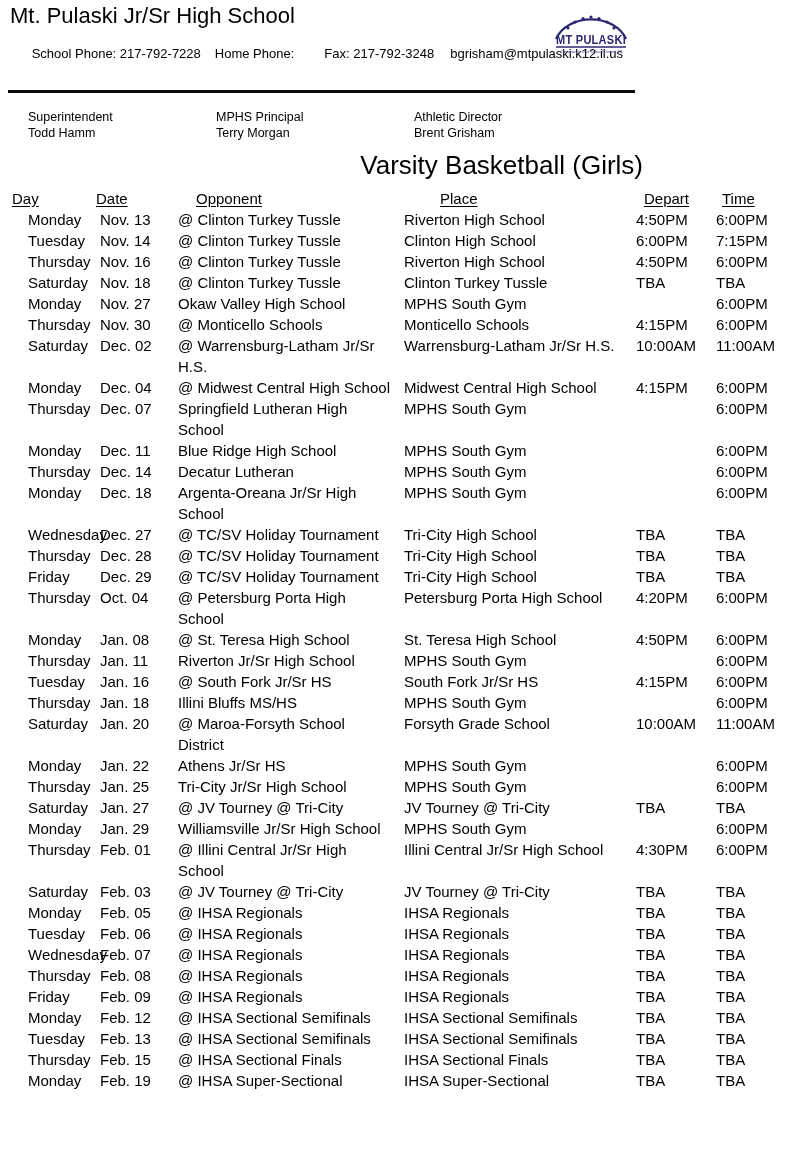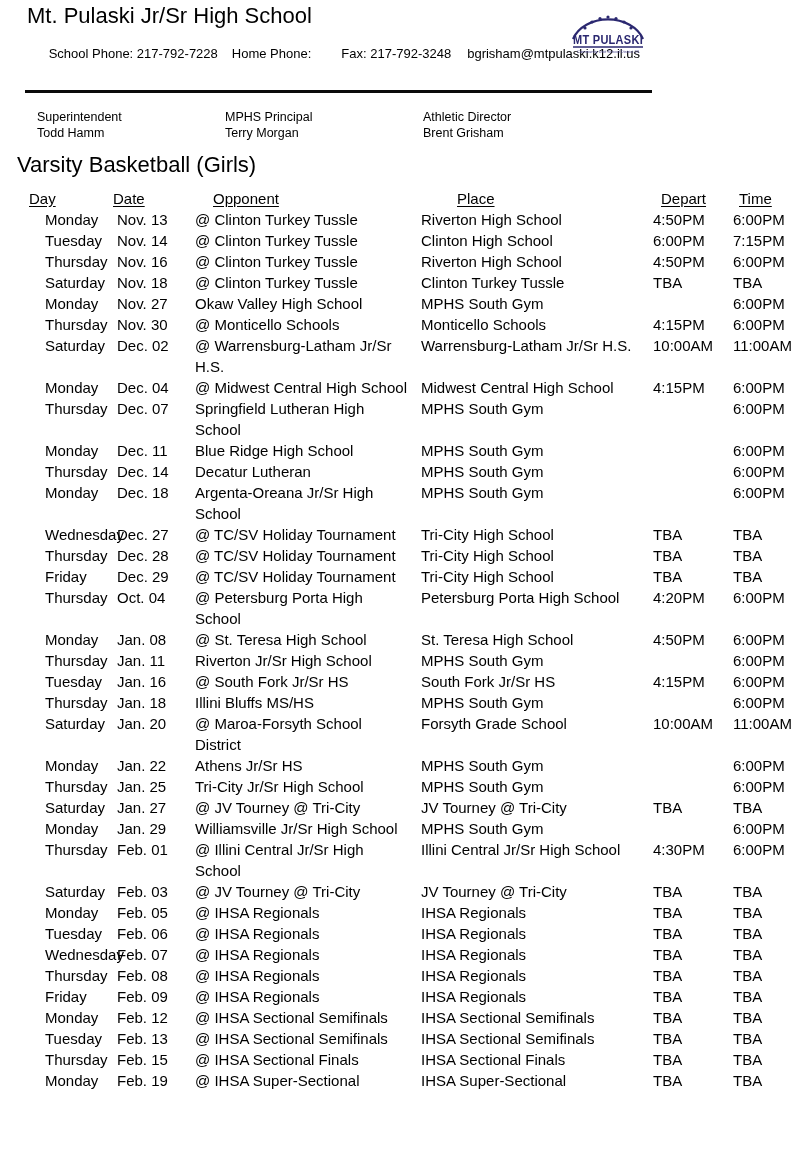--- a/index.html
+++ b/index.html
@@ -4,45 +4,45 @@
 <style>
   * { margin: 0; padding: 0; box-sizing: border-box; }
   html, body { background: #ffffff; }
   body {
     width: 800px; height: 1155px;
     font-family: "Liberation Sans", sans-serif;
     color: #000;
     overflow: hidden;
     position: relative;
   }
-  .page { width: 643px; height: 1155px; position: relative; margin-left: 17px; }
+  .page { width: 643px; height: 1155px; position: relative; }
 
   
   .header-top { padding: 3px 0 0 10px; position: relative; }
   .school-name { font-size: 22px; line-height: 25px; letter-spacing: 0; }
   .address-line { font-size: 12.5px; line-height: 17px; margin-top: 2px; white-space: pre; }
   .address-line span { margin-right: 20px; }
   .contact-line { font-size: 13px; line-height: 17px; white-space: pre; }
   .contact-line .c-item { margin-right: 14px; }
   .contact-line .c-home { margin-right: 30px; }
   .contact-line .c-fax { margin-right: 16px; }
 
   .logo { position: absolute; top: 6px; right: 12px; width: 80px; height: 48px; }
 
   .divider { height: 3px; background: #0a0a0a; margin: 11px 8px 0 8px; }
 
   
-  .staff-row { display: flex; padding-left: 20px; margin-top: 16px; font-size: 12.5px; line-height: 16px; }
+  .staff-row { display: flex; padding-left: 28px; margin-top: 16px; font-size: 12.5px; line-height: 16px; }
   .staff-col { flex: 0 0 auto; }
   .staff-col.c0 { width: 188px; }
   .staff-col.c1 { width: 198px; }
   .staff-col.c2 { width: 196px; }
 
   
-  .doc-title { text-align: left; margin-top: 10px; font-size: 22px; line-height: 28px; }
+  .doc-title { text-align: right; margin-top: 10px; font-size: 26px; line-height: 28px; }
 
   
   table.schedule { width: 800px; border-collapse: collapse; table-layout: fixed; margin-top: 9px; }
   .col-w-day { width: 96px; } .col-w-date { width: 82px; }
   .col-w-opp { width: 226px; } .col-w-place { width: 226px; }
   .col-w-depart { width: 82px; } .col-w-time { width: 88px; }
 
   th, td { font-weight: normal; text-align: left; vertical-align: top; font-size: 15px; line-height: 21px; padding: 0; }
   th { text-decoration: underline; text-underline-offset: 2px; }
   th.h-day { padding-left: 12px; }

